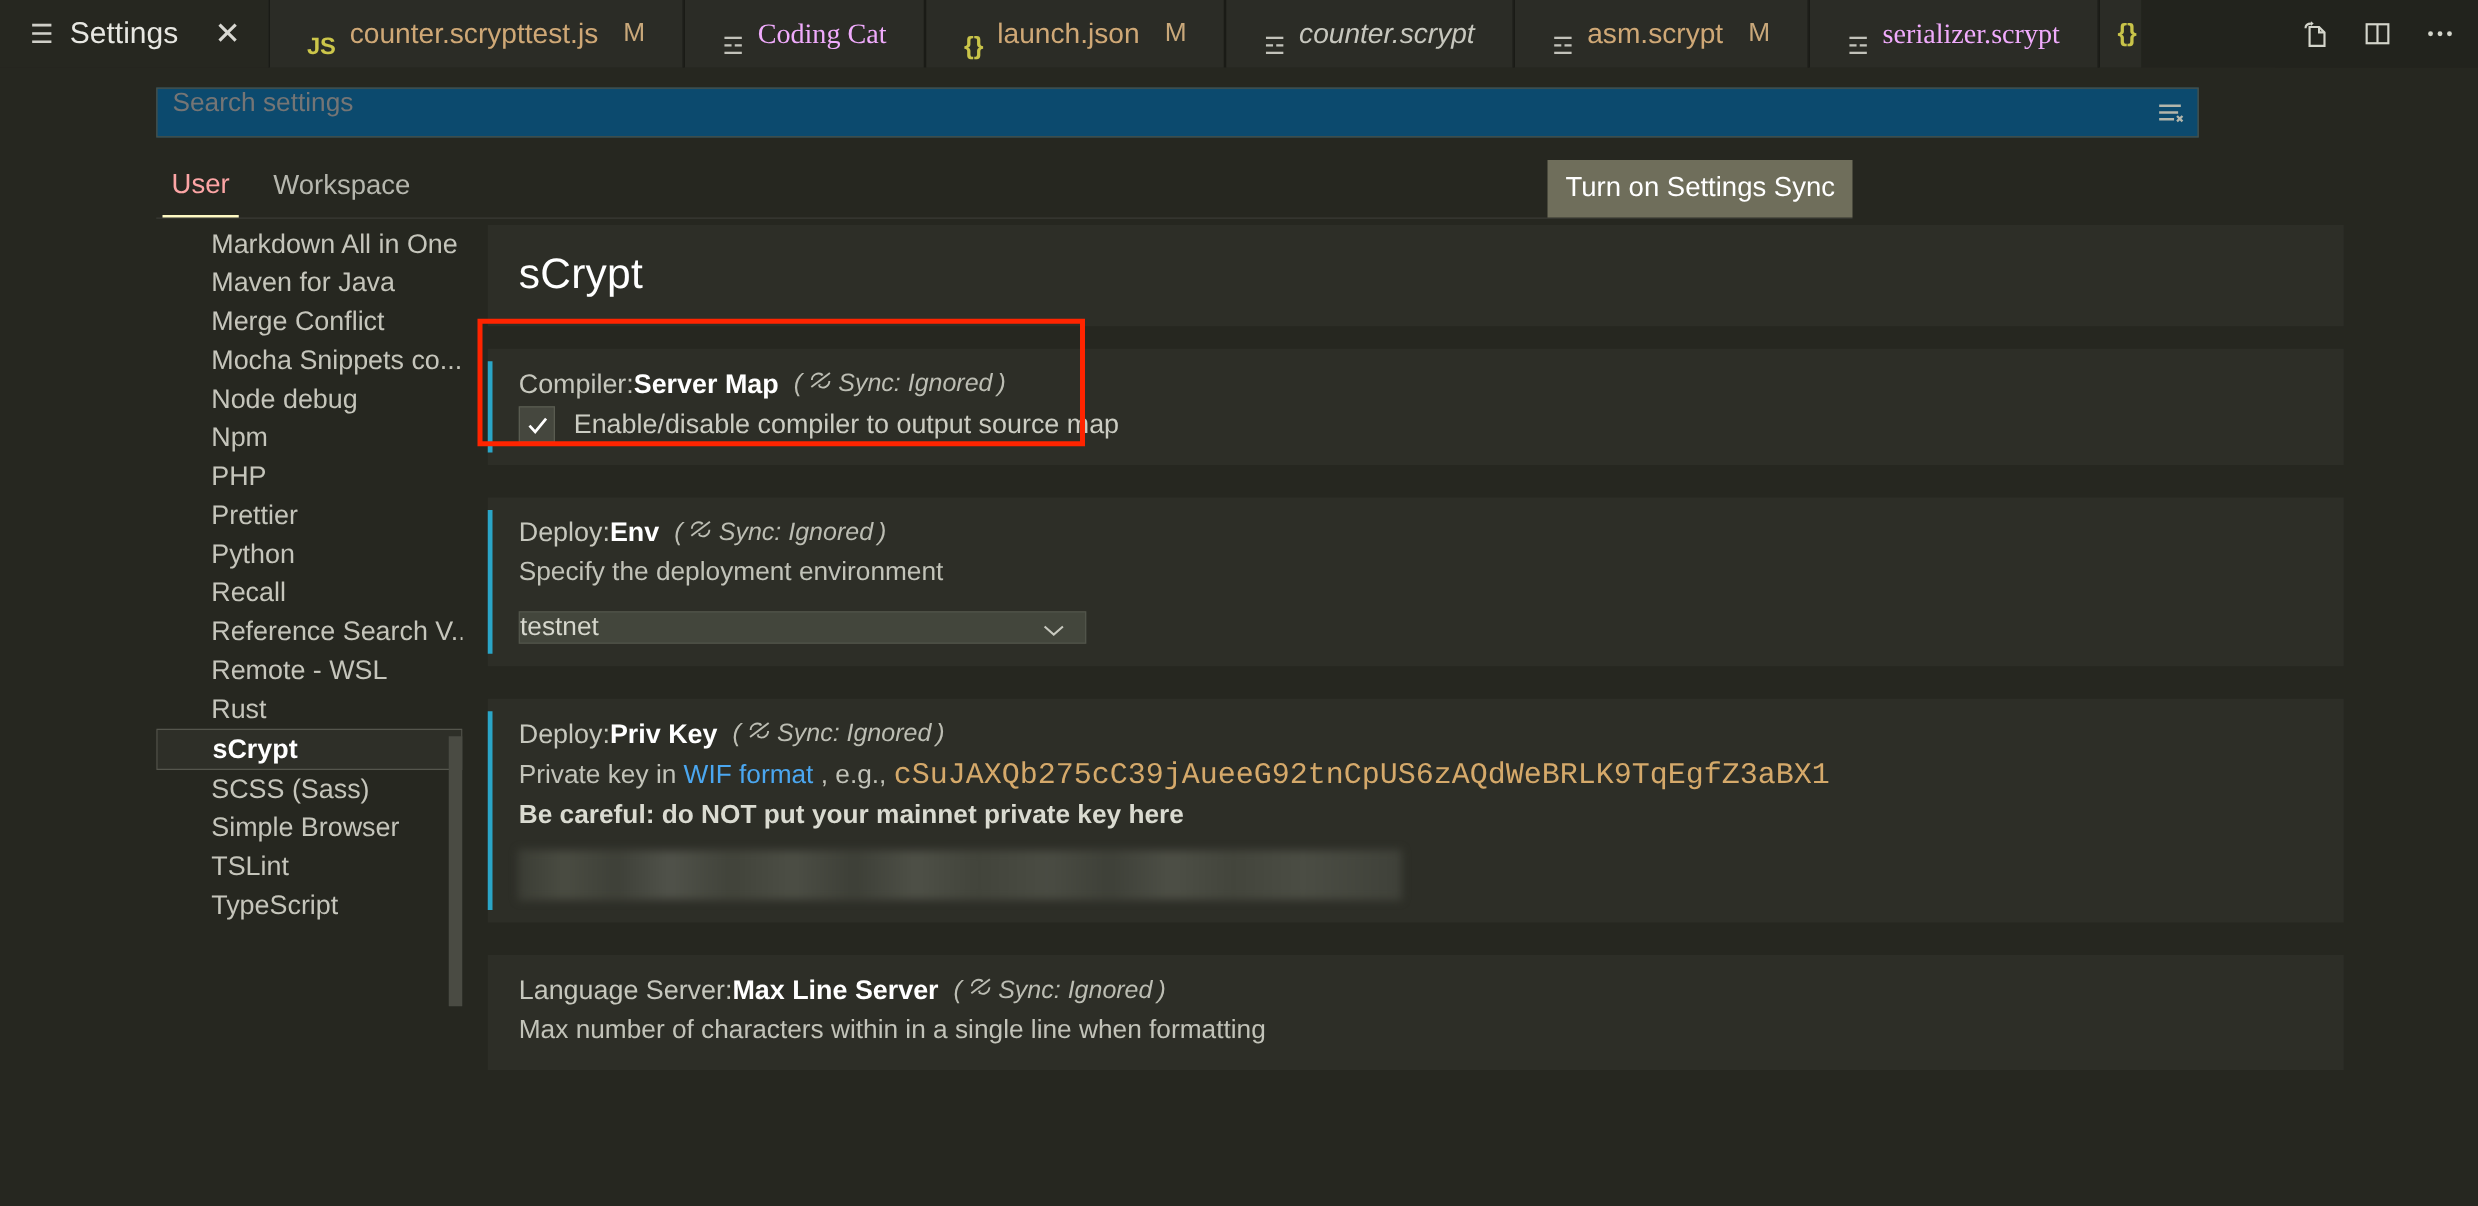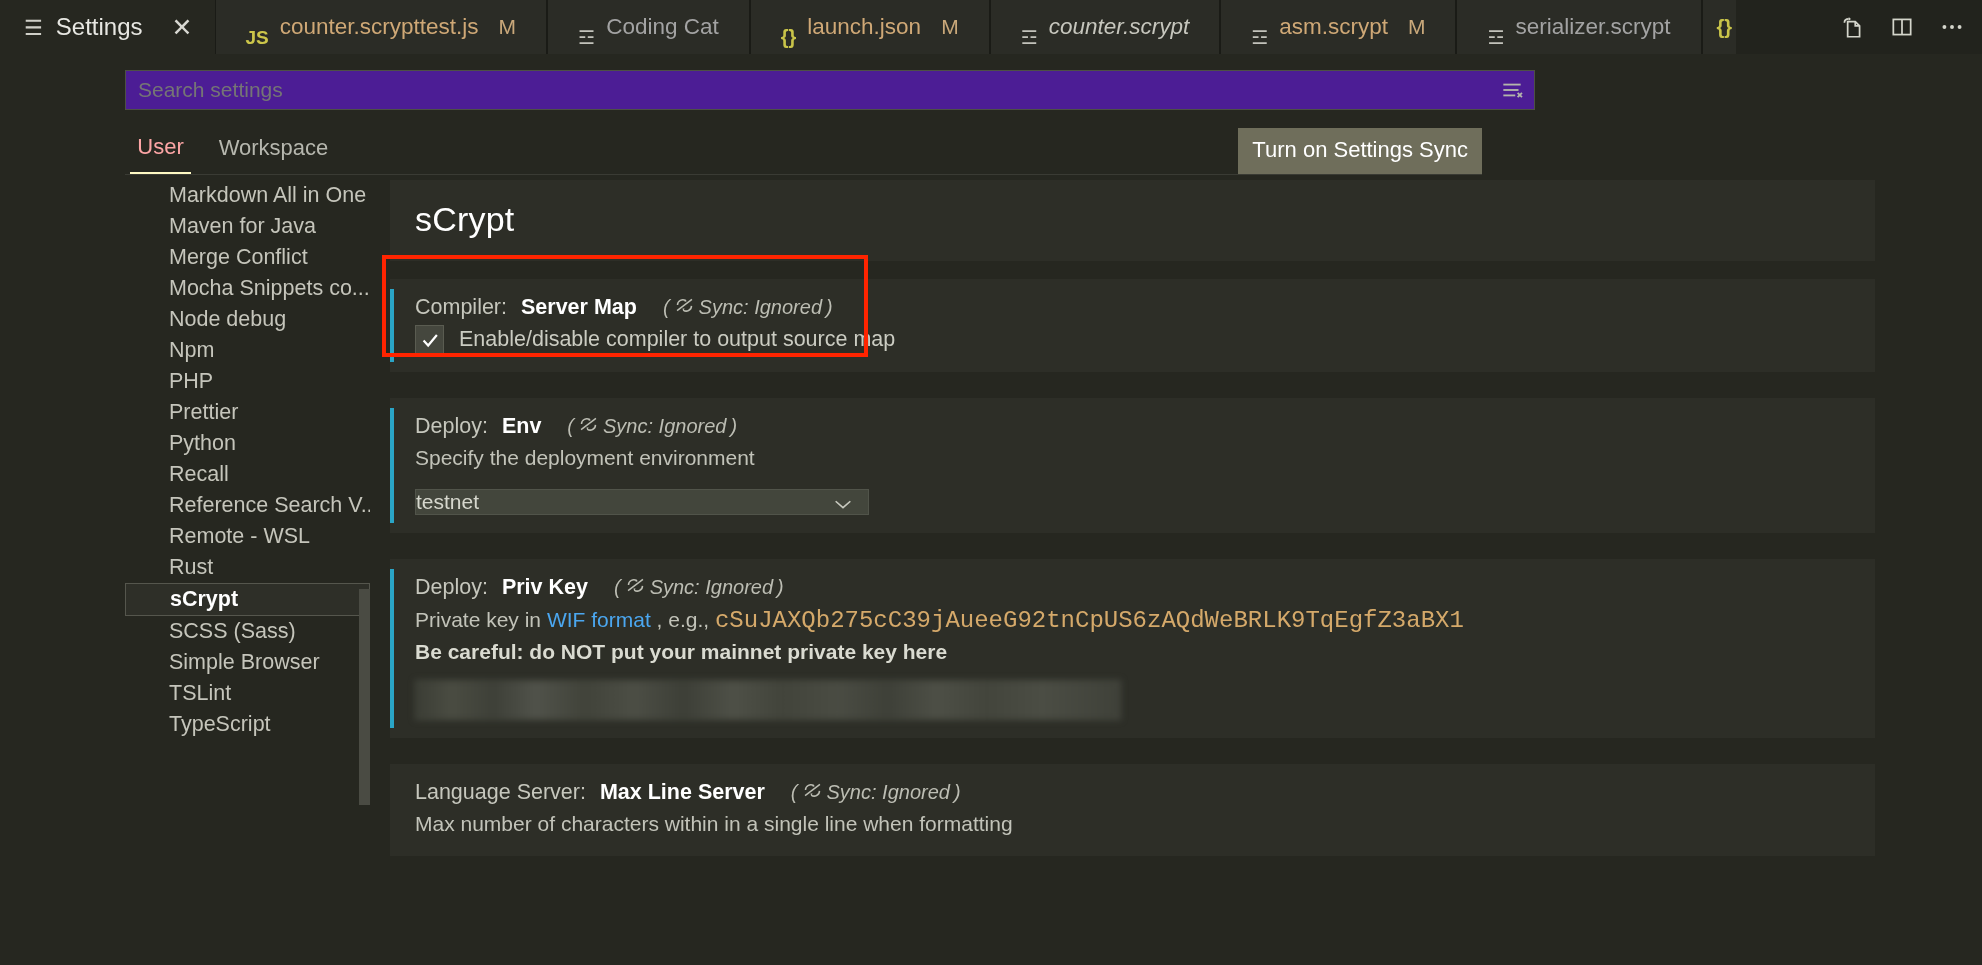--- a/index.html
+++ b/index.html
@@ -38,45 +38,45 @@
     border-left: 1px solid #1a1b16;
     color: #bfbfb6;
     font-size: 22.5px;
     white-space: nowrap;
   }
   .tab .ficon { font-size: 19px; line-height: 1; flex: none; margin-top: 20px; }
   .tab .ficon.js { color: #ccc64a; font-weight: bold; font-size: 19px; }
   .tab .ficon.json { color: #c9c449; font-weight: bold; font-size: 20px; }
   .tab .ficon.txt { color: #c2c2ba; font-size: 19px; }
   .tab .tname { color: #cfa876; }
-  .tab .tname.plain { color: #a3a3a3; }
+  .tab .tname.plain { color: #f0abfc; font-family: Liberation Serif, serif; }
   .tab .tname.italic { font-style: italic; color: #c6c6bd; }
   .tab .dirty { color: #c9a87a; margin-left: 9px; font-size: 21px; }
   .tab-cut {
     display: flex; align-items: center; padding: 0 10px 0 14px;
     background: #2b2c26; border-left: 1px solid #1a1b16;
     color: #c9c449; font-weight: bold; font-size: 20px;
     overflow: hidden; width: 34px;
   }
   .tab-actions {
     margin-left: auto; display: flex; align-items: center; gap: 6px;
     padding: 0 8px 0 10px; background: #22231d;
   }
   .tab-actions .act {
     width: 44px; height: 44px; display: flex; align-items: center; justify-content: center;
     cursor: pointer;
   }
   .tab-actions .act svg { display: block; }
 
   
   .search-wrap {
-    position: absolute; left: 125px; top: 70px; width: 1410px; height: 40px;
-    background: #4c1d95;
+    position: absolute; left: 125px; top: 70px; width: 1634px; height: 40px;
+    background: #0c4a6e;
     border: 1px solid #4d5045;
-    display: flex; align-items: center;
+    display: flex; align-items: flex-start;
   }
   .search-input-text {
     flex: 1; padding-left: 12px; color: #9b9d92; font-size: 21px;
     background: transparent; border: 0; outline: none;
     font-family: "Liberation Sans", sans-serif;
   }
   .search-filter-icon {
     width: 38px; height: 38px; display: flex; align-items: center; justify-content: center;
     cursor: pointer; color: #b4b6ab; margin-right: 3px;
   }
@@ -133,21 +133,21 @@
   .sec-title {
     font-size: 34px; color: #ffffff; padding-left: 25px; letter-spacing: .2px;
   }
   .accent {
     position: absolute; left: 0; top: 10px; bottom: 10px; width: 4px;
     background: #2aa5c7;
   }
   .row-inner { padding-left: 25px; }
   .set-label {
     font-size: 21.5px; color: #c6c7bd; margin-bottom: 5px;
-    display: flex; align-items: center; flex-wrap: wrap; gap: 14px;
+    display: flex; align-items: flex-start; flex-wrap: wrap; gap: 0;
   }
   .set-label b { color: #ffffff; font-weight: bold; }
   .sync-note {
     font-style: italic; color: #bcbdb3; font-size: 20px; margin-left: 12px;
     display: inline-flex; align-items: center; gap: 4px;
   }
   .sync-note .syncicon { display: inline-block; vertical-align: middle; }
   .set-desc { font-size: 21px; color: #c2c3b9; line-height: 1.35; }
   .set-desc .link { color: #4ba7f0; cursor: pointer; }
   .set-desc .code {

